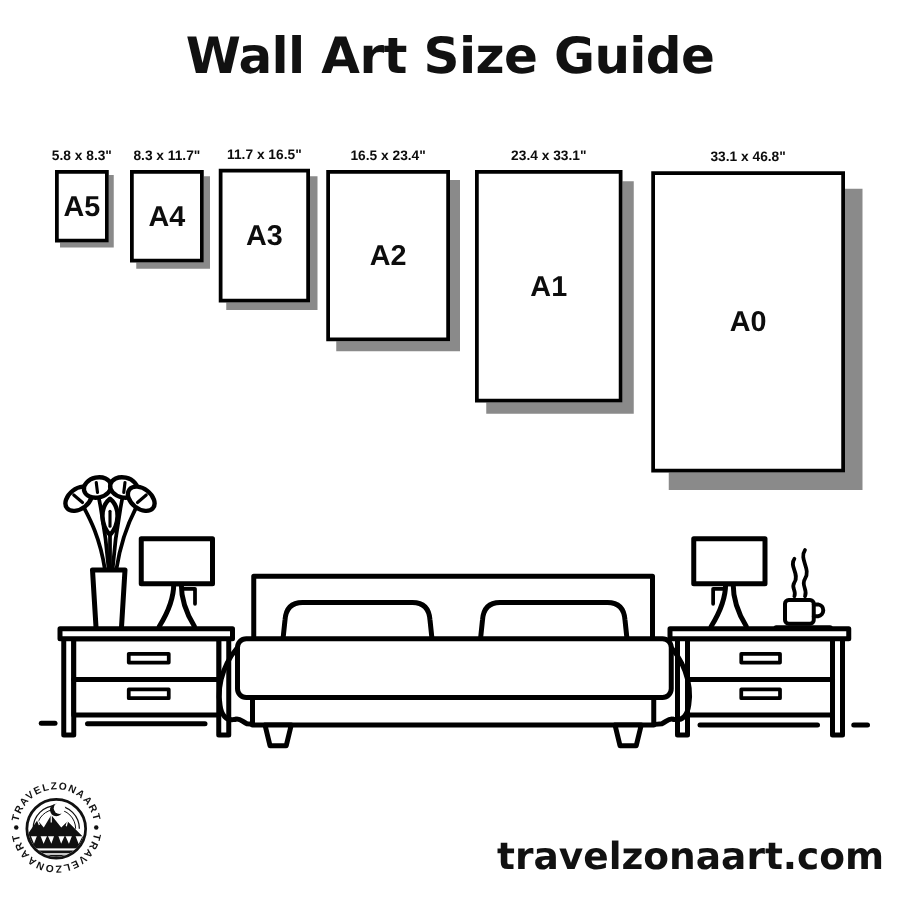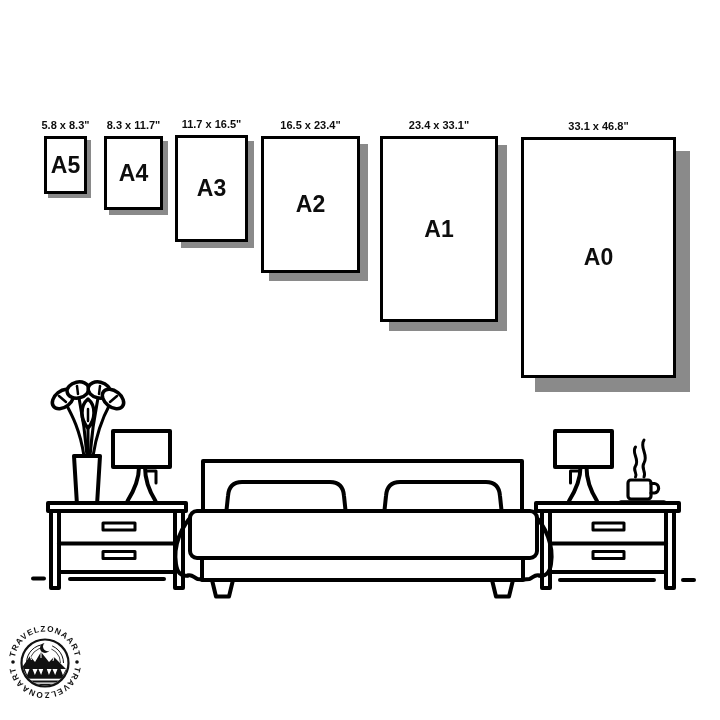--- a/index.html
+++ b/index.html
@@ -42,20 +42,21 @@
   .site{
     position:absolute; left:395px; top:668px; width:315px; text-align:center;
     font-size:30px; font-weight:800; color:var(--ink); letter-spacing:0px;
   }
 </style>
 </head>
 <body>
 
 <div class="page">
 
+  <div class="title">Wall Art Size Guide</div>
 
   <div class="size-panel p-a5">
     <div class="dim-label">5.8 x 8.3"</div>
     <div class="paper">
       <span class="paper-name">A5</span>
     </div>
   </div>
   <div class="size-panel p-a4">
     <div class="dim-label">8.3 x 11.7"</div>
     <div class="paper">
@@ -205,14 +206,15 @@
       <circle cx="45" cy="31" r="5" fill="#111"></circle>
       <circle cx="47.6" cy="29.6" r="4.6" fill="#fff"></circle>
       <path d="M21 52 L30 39 L35 45 L41 35 L49 45 L54 40 L62 48 L66 52 Z" fill="#111"></path>
       <path d="M30 39 L31.5 43 M41 35 L41 41 M54 40 L53 44" stroke="#fff" stroke-width="1"></path>
       <path fill="#111" d="M20 60 L24 50 L28 60 Z M26 61 L31 48 L36 61 Z M34 60 L38 51 L42 60 Z M40 61 L45 47 L50 61 Z M48 60 L52 51 L56 60 Z M54 61 L59 48 L64 61 Z M62 60 L66 52 L70 60 Z"></path>
       <rect x="20" y="58.5" width="50" height="3.2" fill="#111"></rect>
       <path d="M23 64.5 H67 M27 67.8 H63" stroke="#111" stroke-width="2.2"></path>
     </g>
   </svg>
 
+  <div class="site">travelzonaart.com</div>
 
 </div>
 
 </body></html>

